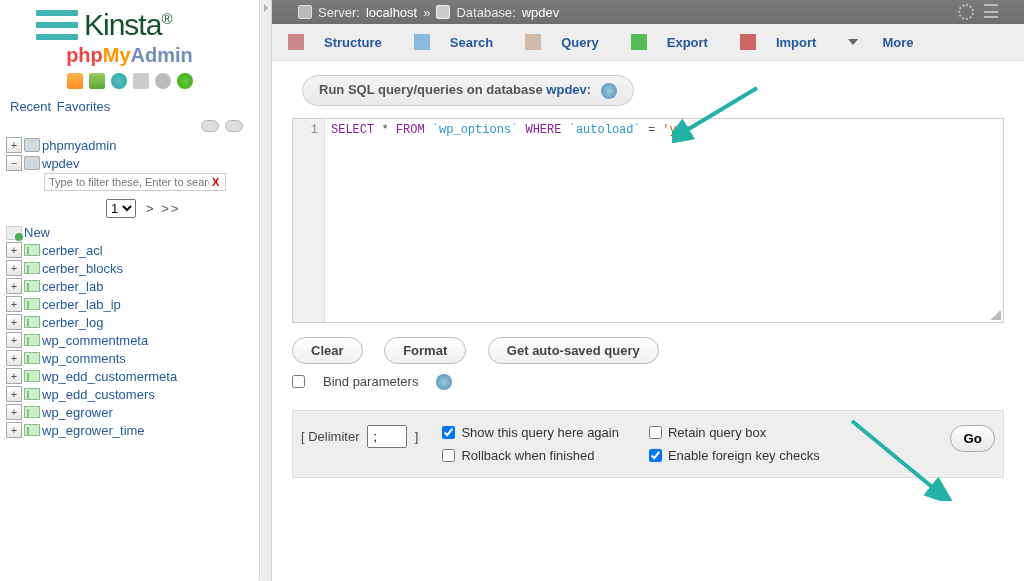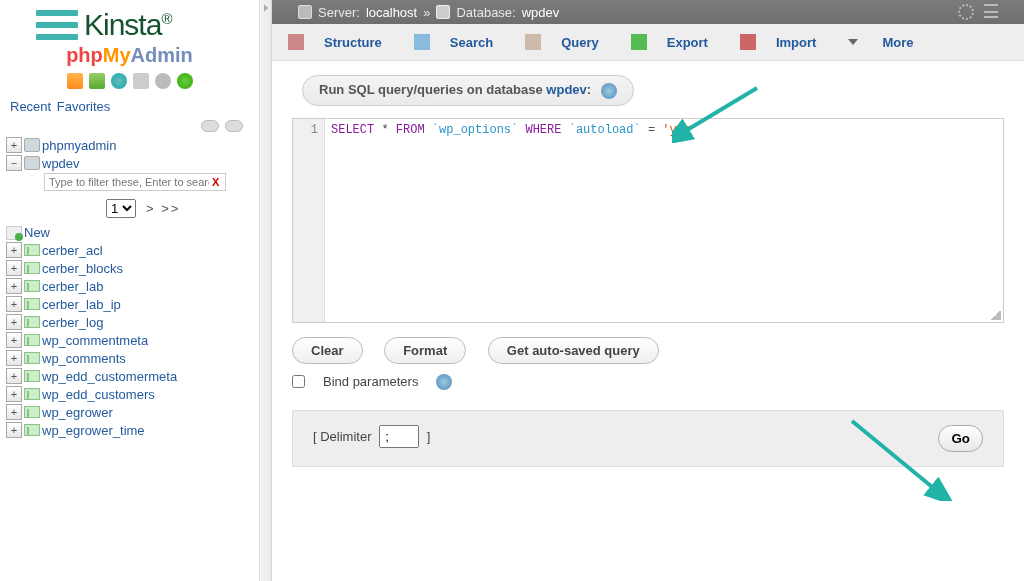--- a/index.html
+++ b/index.html
@@ -90,21 +90,21 @@
   .code-body { flex:1; padding:4px 8px 0 6px; font-family:"Courier New",monospace; font-size:12px; white-space:pre; position:relative;}
   .kw { color:#8a1c9c; } .bt { color:#2a94c9;font-family:Liberation Mono, monospace; } .eq{color:#555;} .str{color:#d35400;}
   .resize-grip{position:absolute;right:2px;bottom:2px;width:10px;height:10px;background:linear-gradient(135deg,transparent 50%,#bbb 50%);}
 
   .btn-row { margin-top: 14px; }
   .btn { display:inline-block; padding: 5px 18px; border:1px solid #bbb; border-radius: 16px; background:linear-gradient(#fff,#efefef); font-weight:bold; color:#444; cursor:pointer; margin-right: 18px; }
 
   .bind-row { margin-top:10px; display:flex; align-items:center; gap:18px; color:#444; }
   .bind-row .help2{ width:16px;height:16px;background:radial-gradient(circle,#9cd,#58b);border-radius:50%;}
 
-  .footer-box { margin-top: 20px; background: #eee; border:1px solid #ddd; padding: 14px 20px; display:flex; align-items:flex-start; gap: 24px; }
+  .footer-box { margin-top: 20px; background: #eee; border:1px solid #ddd; padding: 14px 8px; display:flex; align-items:flex-start; gap: 24px; }
   .delim label{ font-size:13px; }
   .delim input{ width:40px; margin:0 4px; text-align:left; padding:2px 4px;}
   .checks{ display:grid; grid-template-columns:1fr 1fr; gap:8px 30px; }
   .checks label{ display:flex; align-items:center; gap:6px; cursor:pointer; font-size:13px; color:#333;}
   .go-wrap{ margin-left:auto; }
   .go-btn{ border:1px solid #aaa; background:linear-gradient(#fff,#e8e8e8); border-radius:18px; padding:5px 12px; font-weight:bold; cursor:pointer;}
 
   
   .arrow-svg{position:absolute;pointer-events:none;}
 </style>
@@ -324,20 +324,38 @@
         <span class="help2"></span>
       </div>
 
       <div class="footer-box">
         <div class="delim">
           <label>
             <span>[ Delimiter</span>
             <input type="text" value=";" style="">
             <span>]</span>
           </label>
+        </div>
+        <div class="checks">
+          <label>
+              <input type="checkbox" id="cb1" checked="" style=""> 
+              <span>Show this query here again</span>
+            </label>
+          <label>
+              <input type="checkbox" id="cb2" style=""> 
+              <span>Retain query box</span>
+            </label>
+          <label>
+              <input type="checkbox" id="cb3" style=""> 
+              <span>Rollback when finished</span>
+            </label>
+          <label>
+              <input type="checkbox" id="cb4" checked="" style=""> 
+              <span>Enable foreign key checks</span>
+            </label>
         </div>
         <div class="go-wrap">
           <button class="go-btn">Go</button>
         </div>
       </div>
 
       
       <svg class="arrow-svg" style="left:400px;top:22px;" width="90" height="60">
         <defs>
             <marker id="ah1" markerWidth="10" markerHeight="10" refX="2" refY="3" orient="auto">

